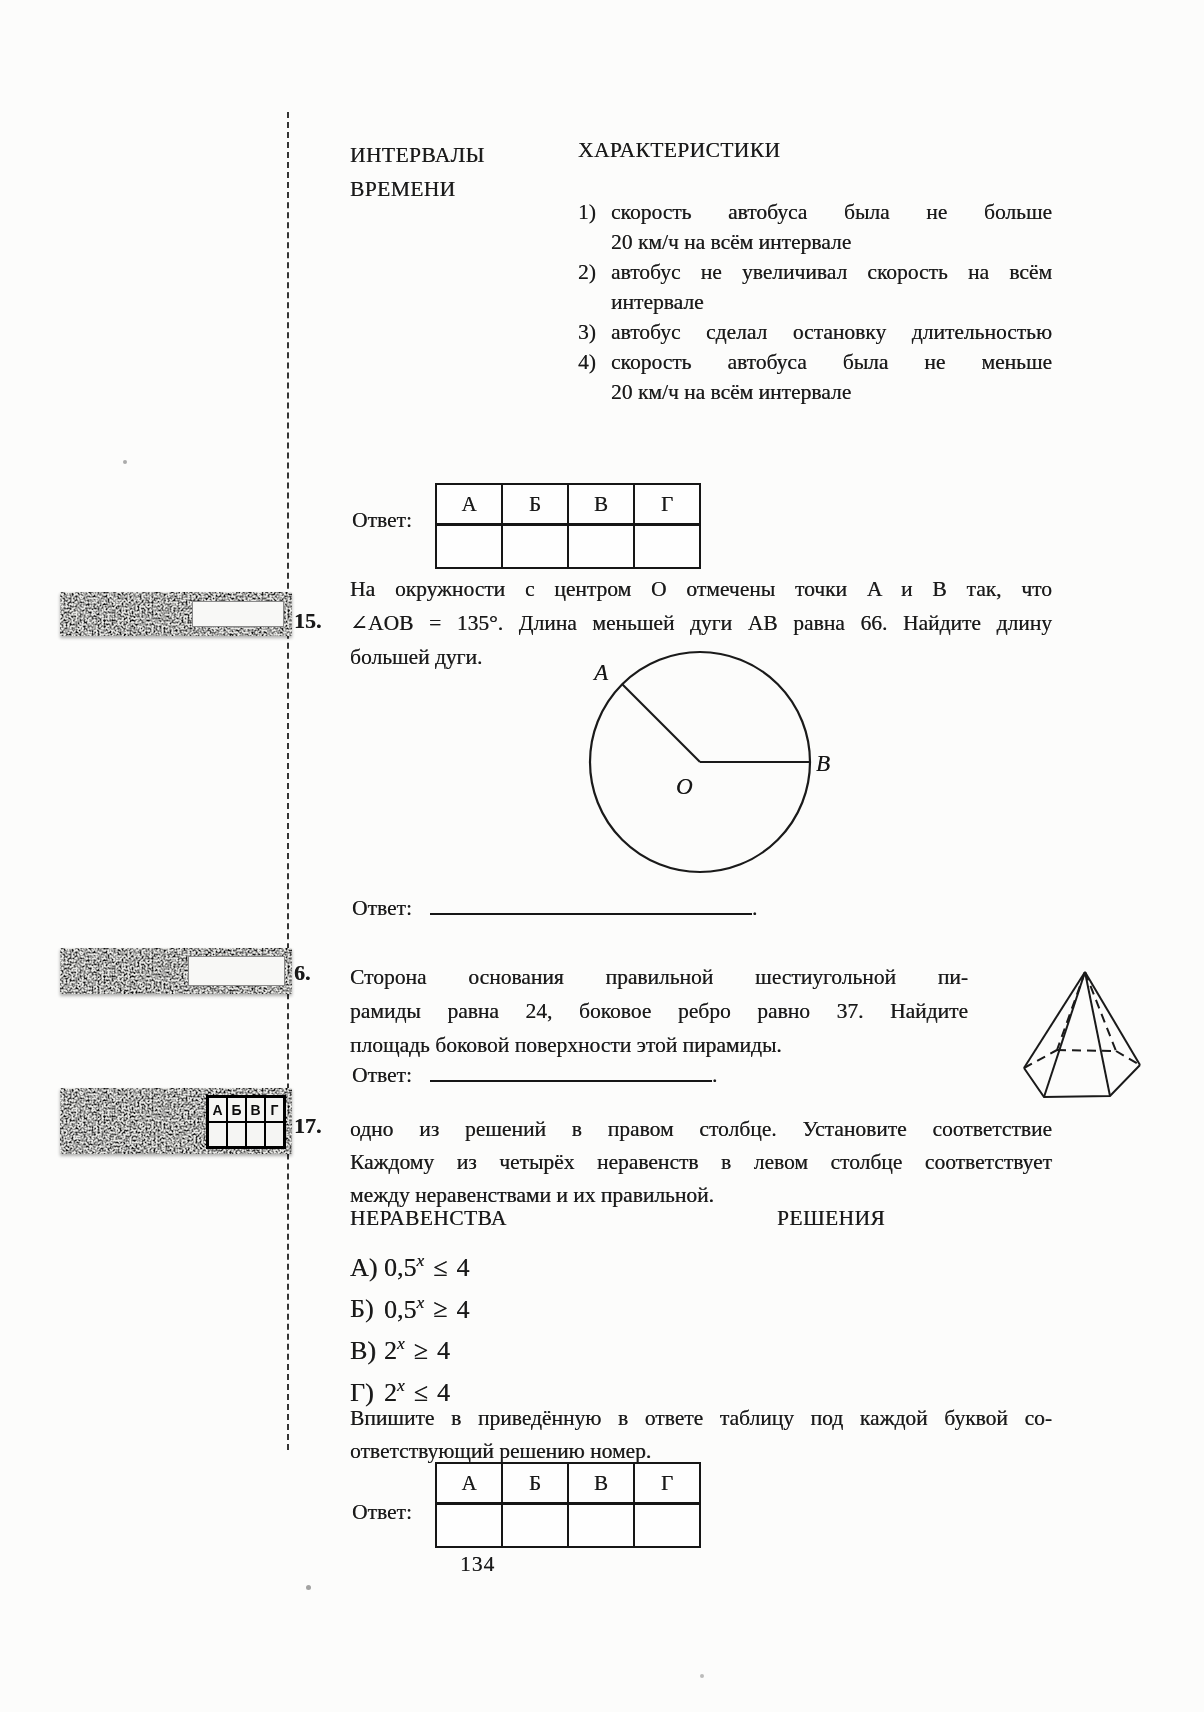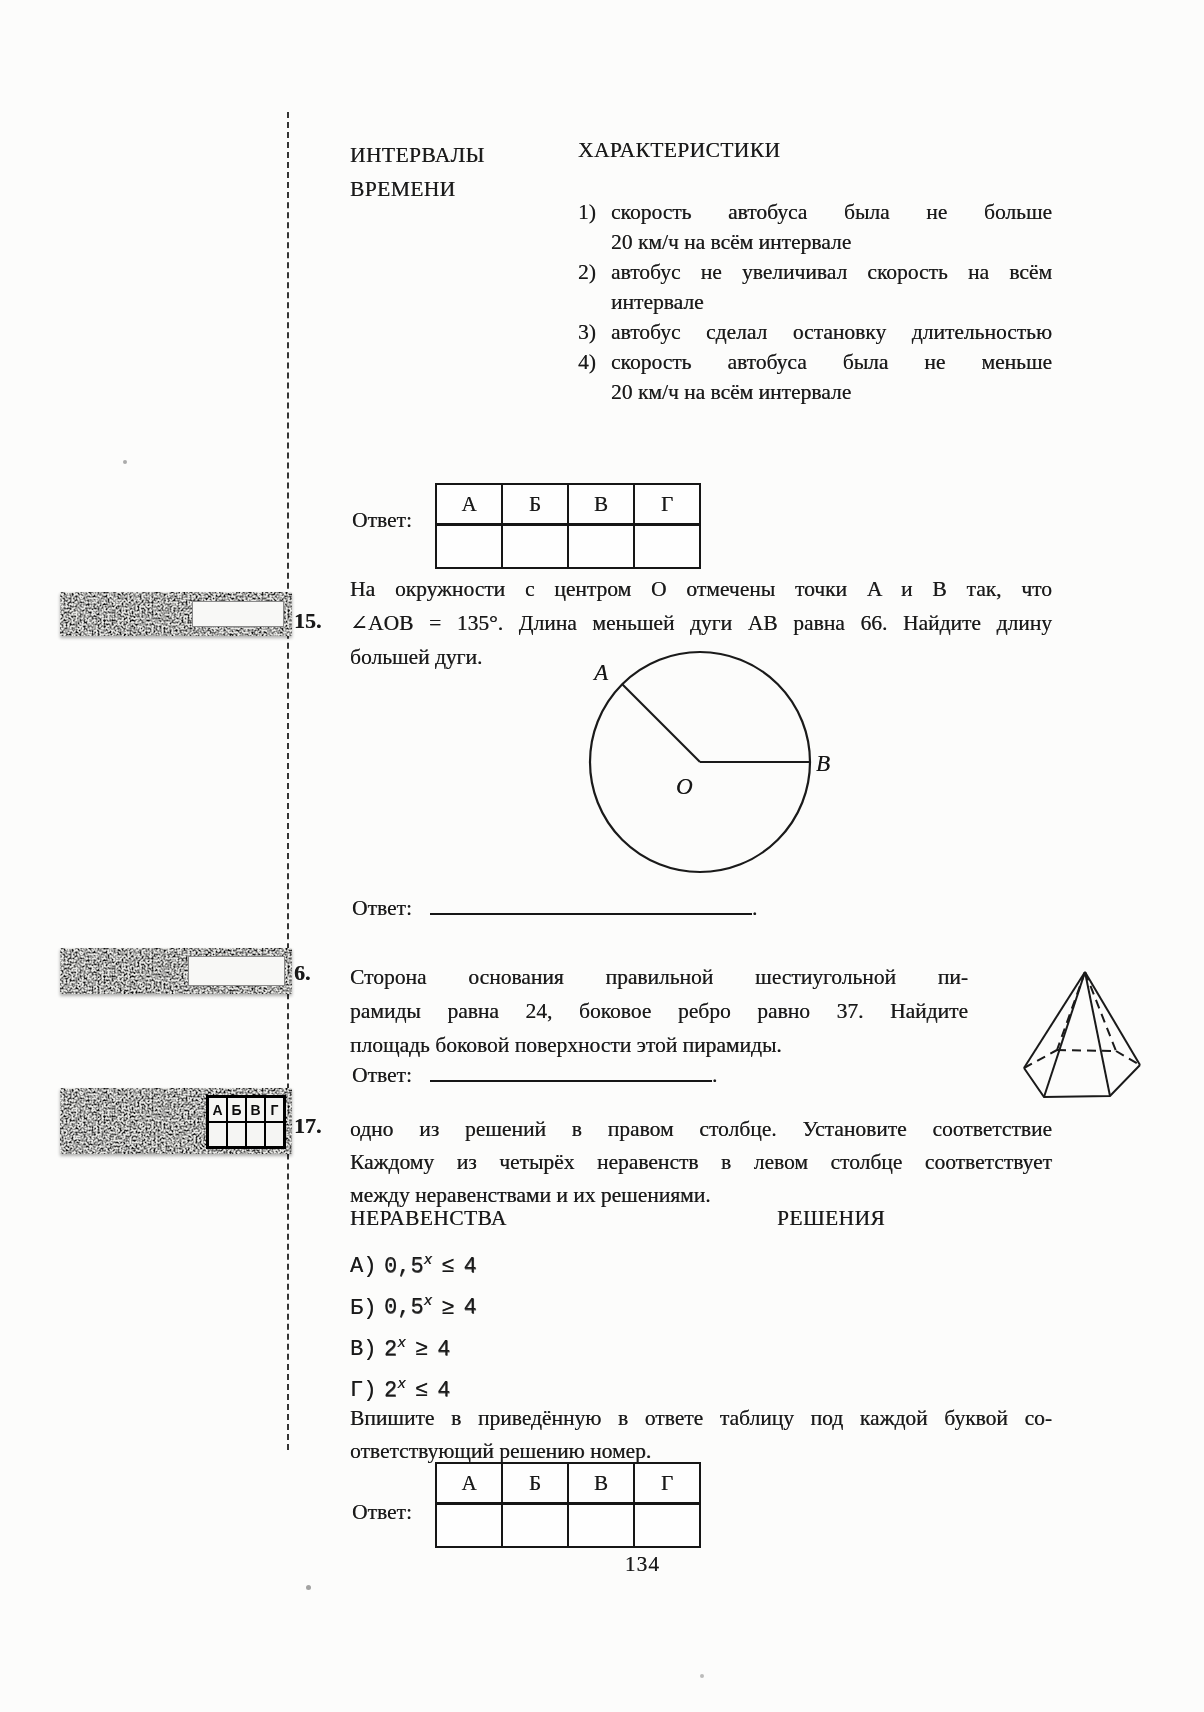--- a/index.html
+++ b/index.html
@@ -22,26 +22,26 @@
   .cutline{position:absolute;left:287px;top:112px;height:1338px;width:0;border-left:2.5px dashed #343434;}
   .badge{position:absolute;left:60px;width:232px;background:#0c0c0c;box-shadow:0 2px 3px rgba(0,0,0,0.3);}
   .badge>svg.noise{position:absolute;left:0;top:0;width:100%;height:100%;display:block;}
   .slot{position:absolute;background:#f8f8f6;border:1px solid #8a8a8a;}
   .mini-table{position:absolute;display:grid;grid-template-columns:repeat(4,19px);grid-auto-rows:25px;
               background:#f5f5f3;border:2px solid #000;}
   .mini-table .mcell{border:1px solid #000;display:flex;align-items:center;justify-content:center;
                      font-family:"Liberation Sans","DejaVu Sans",sans-serif;font-weight:bold;font-size:14px;color:#0d0d0d;
                      text-shadow:none;}
   .figtext{font-family:"Liberation Serif","DejaVu Serif",serif;font-style:italic;font-size:23px;fill:#161616;}
-  .formula{font-size:22px;font-family:Liberation Mono, monospace;}
+  .formula{font-size:26px;}
   .formula sup{font-style:italic;font-size:0.66em;}
   .f-rel{margin:0 9px;}
   .sol-text{margin-left:8px;font-size:22px;}
   .speck{position:absolute;background:#5a5a5a;border-radius:50%;}
-  .pagenum{text-align:right;letter-spacing:1px;}
+  .pagenum{text-align:left;letter-spacing:1px;}
 </style>
 </head>
 <body>
 
 <div class="page">
 
   <svg width="0" height="0" style="position:absolute" aria-hidden="true">
     <defs>
       <filter id="grain" x="0" y="0" width="100%" height="100%">
         <feTurbulence type="fractalNoise" baseFrequency="0.5" numOctaves="3" seed="11" stitchTiles="stitch"></feTurbulence>
@@ -175,21 +175,21 @@
   </svg>
 
   <div class="abs ansline" style="left:352px;top:1060px">
     <span>Ответ:</span><span class="blank" style="width:282px"></span><span>.</span>
   </div>
 
   <div class="abs pnum" style="left:294px;top:1113px">17.</div>
   <div class="abs" style="left:350px;top:1113px;width:702px;line-height:33px">
     <div class="jline">одно из решений в правом столбце. Установите соответствие</div>
     <div class="jline">Каждому из четырёх неравенств в левом столбце соответствует</div>
-    <div>между неравенствами и их решениями.</div>
+    <div>между неравенствами и их правильной.</div>
   </div>
 
   <div class="abs heading" style="left:350px;top:1206px">НЕРАВЕНСТВА</div>
   <div class="abs heading" style="left:777px;top:1206px">РЕШЕНИЯ</div>
 
   <div class="abs" style="left:350px;top:1243px;line-height:35px">
     <div class="formula"><span class="lbl">А)</span><span>0,5</span><sup>x</sup><span class="f-rel">≤</span><span>4</span></div>
     <div class="formula"><span class="lbl">Б)</span><span>0,5</span><sup>x</sup><span class="f-rel">≥</span><span>4</span></div>
     <div class="formula"><span class="lbl">В)</span><span>2</span><sup>x</sup><span class="f-rel">≥</span><span>4</span></div>
     <div class="formula"><span class="lbl">Г)</span><span>2</span><sup>x</sup><span class="f-rel">≤</span><span>4</span></div>

